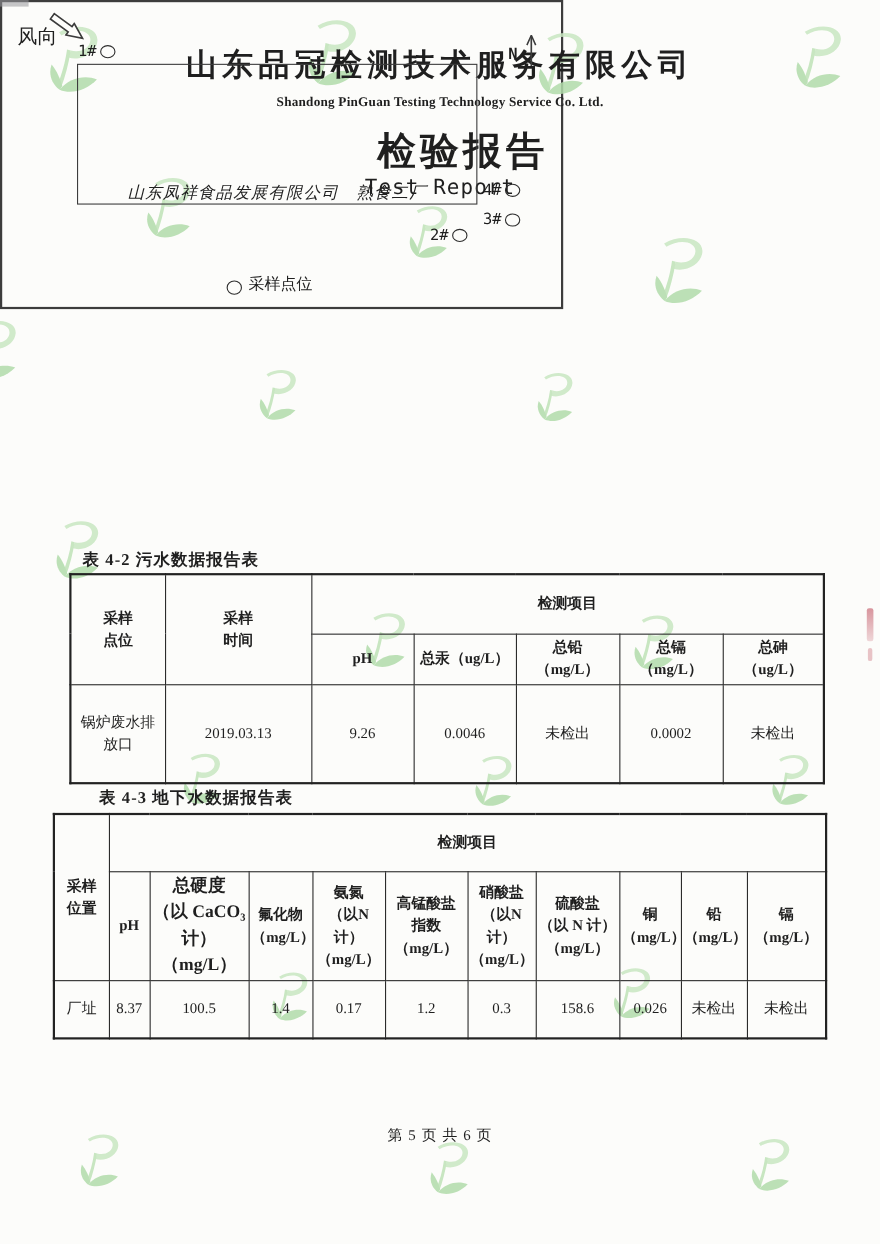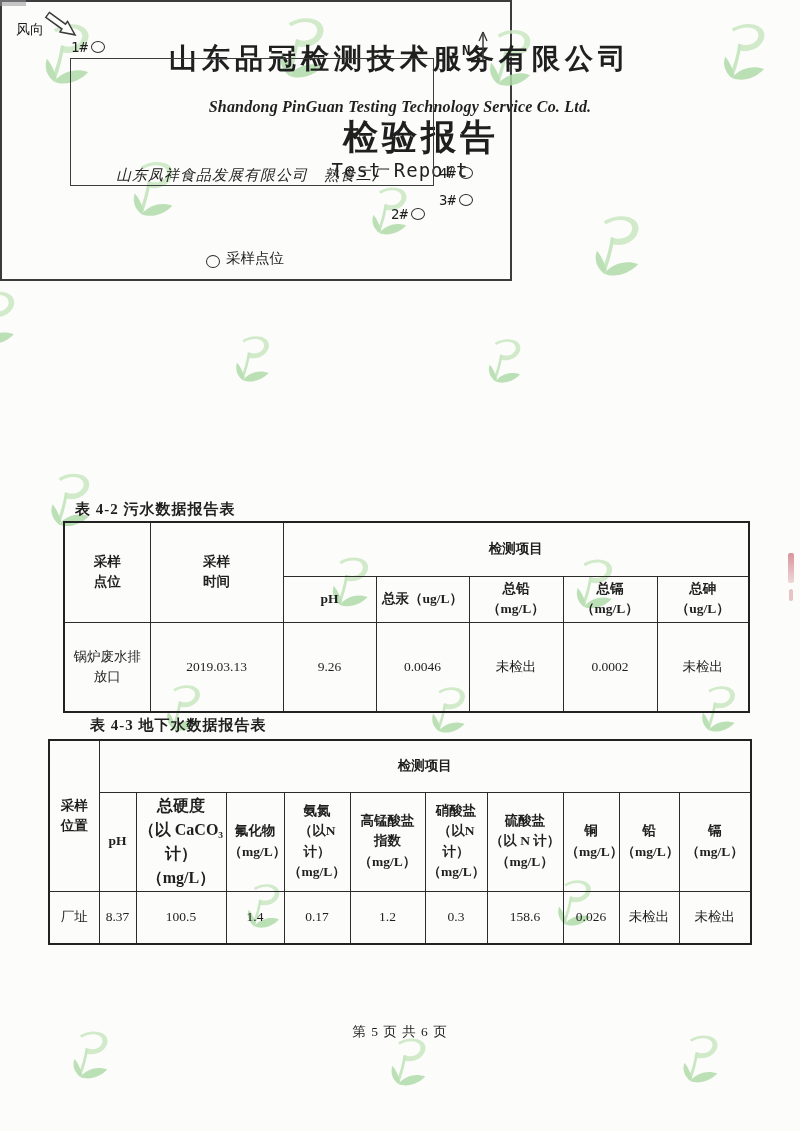--- a/index.html
+++ b/index.html
@@ -5,26 +5,26 @@
   html,body{margin:0;padding:0;background:#d8d8d4;}
   .page{
     position:relative;width:800px;height:1131px;margin:0 auto;
     background:#fcfcfa;overflow:hidden;
     font-family:"Liberation Serif","DejaVu Serif",serif;color:#1f1f1f;
   }
   .abs{position:absolute;}
   .ctr{left:0;width:800px;text-align:center;}
   .wm{position:absolute;opacity:.85;pointer-events:none;}
   .company-zh{top:40px;font-size:28px;font-weight:bold;letter-spacing:5px;}
-  .company-en{top:98px;font-size:16px;font-weight:bold;letter-spacing:.2px;font-style:italic;}
+  .company-en{top:85px;font-size:12px;font-weight:bold;letter-spacing:.2px;}
   .report-zh{top:114px;font-size:35px;font-weight:bold;letter-spacing:4px;margin-left:21px;}
   .report-en{top:159px;font-size:19px;font-family:"DejaVu Sans Mono","Liberation Mono",monospace;letter-spacing:1px;}
   .diagram{left:158px;top:193px;width:508px;height:277px;border:2px solid #3c3c3c;}
   .d-abs{position:absolute;font-size:13px;}
-  .wind-label{left:16px;top:21px;font-size:14px;}
+  .wind-label{left:16px;top:21px;font-size:18px;}
   .wind-arrow{left:46px;top:9px;transform:rotate(36deg);transform-origin:10% 50%;}
   .mono{font-family:"DejaVu Sans Mono","Liberation Mono",monospace;}
   .pt{display:flex;align-items:center;gap:3px;font-size:14px;}
   .pt-circle{display:inline-block;width:12px;height:10px;border:1.7px solid #2d2d2d;border-radius:50%;background:transparent;}
   .inner-rect{left:70px;top:58px;width:362px;height:126px;border:1.5px solid #3c3c3c;display:flex;align-items:flex-end;justify-content:center;font-style:italic;}
   .factory{font-size:15px;letter-spacing:1px;white-space:pre;}
   .north{left:462px;top:42px;font-size:14px;font-weight:bold;font-family:"DejaVu Sans Mono",monospace;}
   .legend{left:206px;top:249px;display:flex;align-items:flex-end;gap:6px;font-size:14.5px;}
   .tbl-title{font-size:15px;font-weight:bold;letter-spacing:1px;}
   table.t{border-collapse:collapse;table-layout:fixed;position:absolute;}

